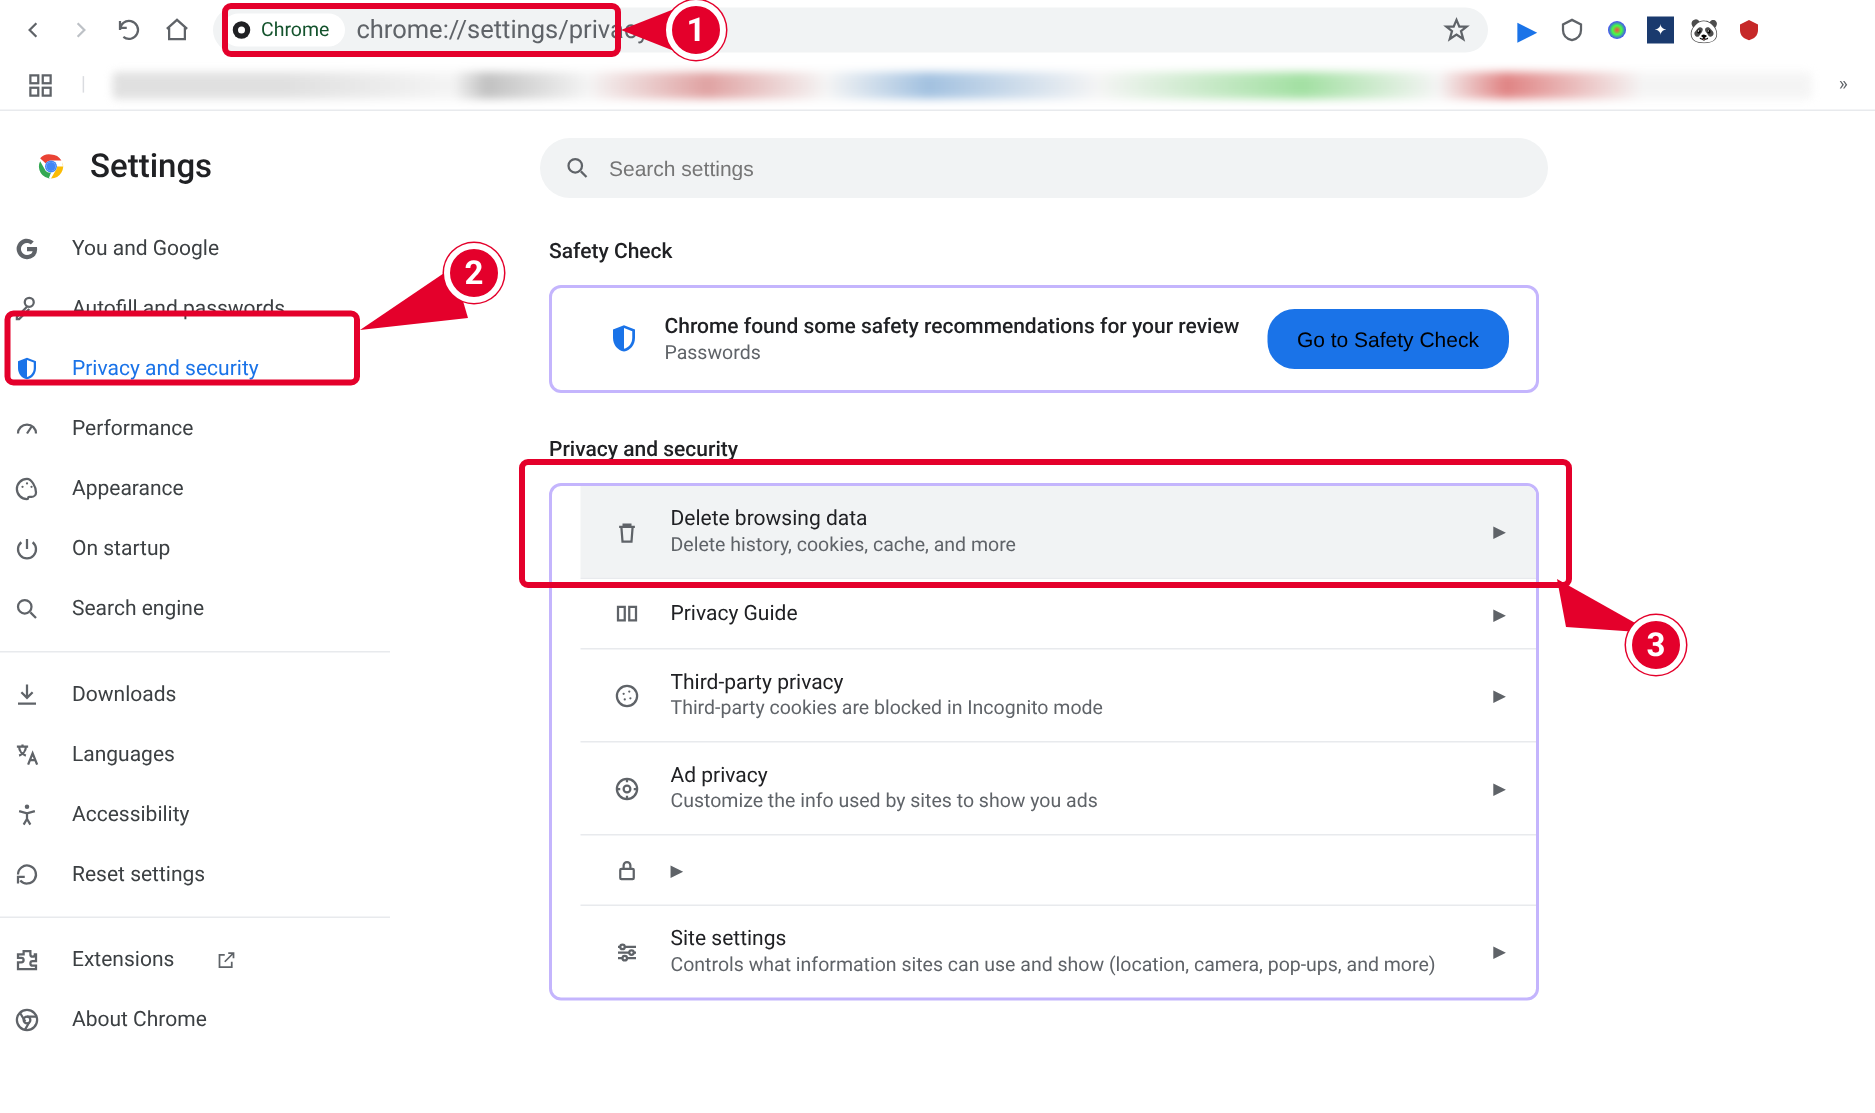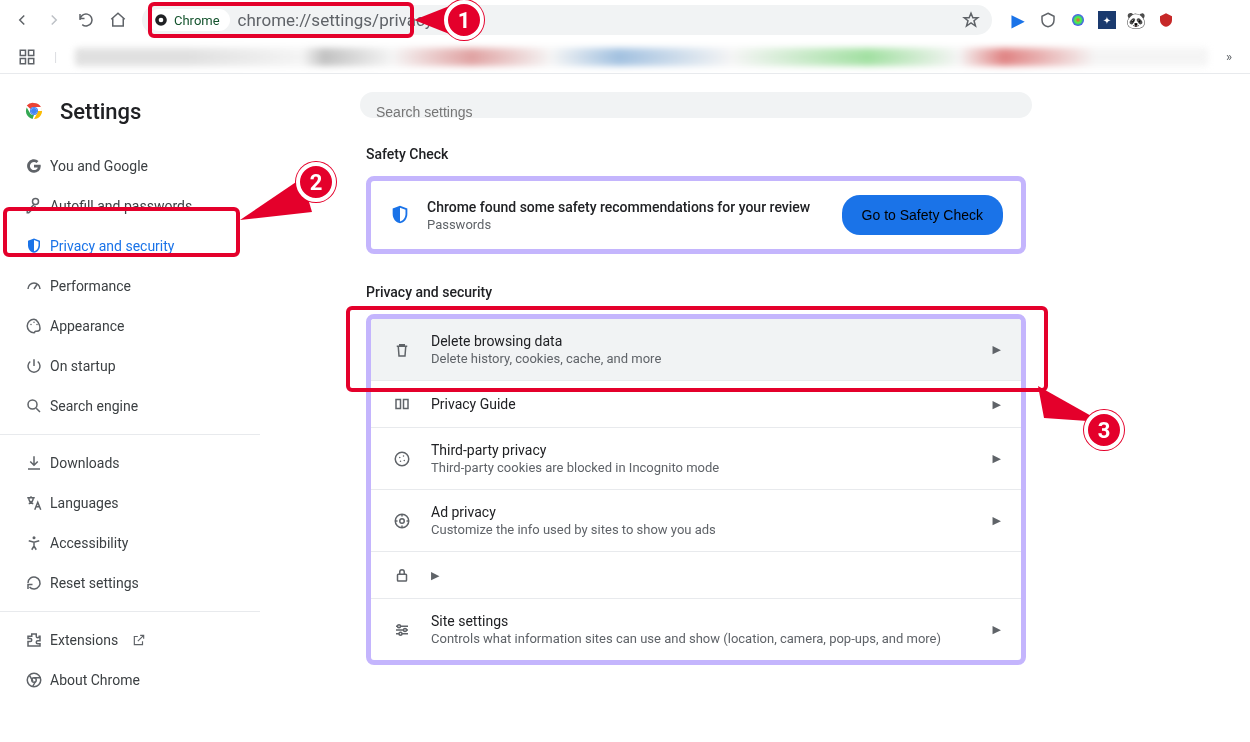--- a/index.html
+++ b/index.html
@@ -84,70 +84,71 @@
   }
   .logo-row {
     display: flex; align-items: center; gap: 14px;
     padding: 0 0 10px 22px;
     height: 48px;
   }
   .chrome-logo { width:24px; height:24px; }
   .settings-title { font-size: 22px; font-weight: 500; color:#202124; }
   .nav-list { padding-top: 6px; }
   .nav-item {
-    display: flex; align-items: center; gap: 6px;
-    height: 40px; padding-left: 24px;
+    display: flex; align-items: center; gap: 20px;
+    height: 40px; padding-left: 8px;
     font-size: 14px; color:#3c4043;
     cursor: pointer;
     position: relative;
   }
   .nav-item .nicon { width: 20px; display:flex; justify-content:center; color:#5f6368; }
   .nav-item.active { color:#1a73e8; }
   .nav-item.active .nicon { color:#1a73e8; }
   .nav-item.active { background:#e8f0fe00; }
   .nav-sep { height:1px; background:#e8eaed; margin: 8px 0 8px 0; }
   
   .main-col {
     flex:1;
     padding-top: 18px;
     display:flex;
     flex-direction:column;
     align-items:flex-start;
   }
   .search-wrap {
     width: 672px;
     margin-left: 100px;
-    height: 26px;
+    height: 40px;
     background:#f1f3f4;
     border-radius:20px;
     display:flex;
+    align-items:center;
     padding: 0 16px;
     gap: 12px;
     color:#5f6368;
-    flex-direction:column;
   }
   .search-wrap input {
     border:none; background:transparent; outline:none;
     font-size:14px; flex:1; color:#202124;
   }
   .content {
     width: 660px;
     margin-left: 106px;
     padding-top: 28px;
   }
   .section-title {
     font-size: 14px; color:#202124; font-weight:500;
     margin-bottom: 14px;
   }
   .card {
     background:#fff;
-    border:5px solid #c4b5fd;
+    border:2px solid #c4b5fd;
     border-radius:8px;
     overflow:hidden;
     box-shadow: 0 0 0 rgba(0,0,0,0);
+    padding-left: 19px;
   }
   .safety-row {
     display:flex; align-items:center; gap:16px;
     padding: 14px 18px;
   }
   .safety-row .txt { flex:1; }
   .safety-row .title { font-size:14px; color:#202124; font-weight:500; }
   .safety-row .sub { font-size:13px; color:#5f6368; margin-top:2px; }
   .blue-btn {
     background:#1a73e8; color:#000000; border:none;

